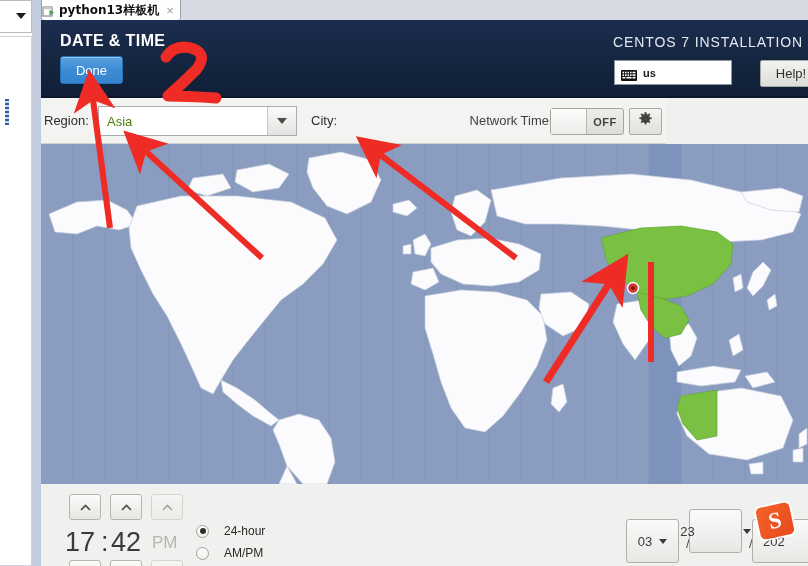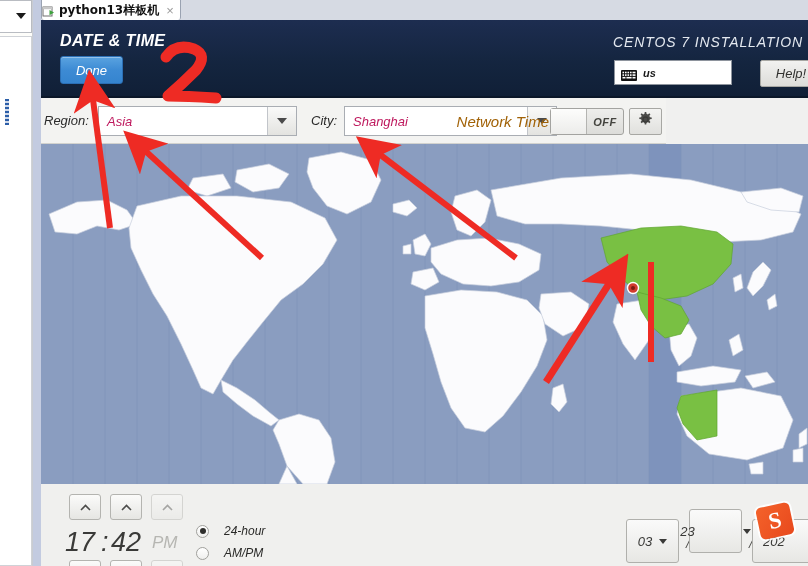--- a/index.html
+++ b/index.html
@@ -63,21 +63,21 @@
     white-space: nowrap;
   }
   .tab-close {
     font-size: 13px; color: #9b9b9b; margin-left: 3px; line-height: 1;
     font-family: "Liberation Sans", sans-serif;
   }
 
   
   .installer {
     position: absolute; left: 41px; top: 20px; width: 767px; height: 546px;
-    background: #f0f0ef; overflow: hidden; font-style: italic;
+    background: #f0f0ef; overflow: hidden;
   }
 
   
   .hdr {
     position: absolute; left: 0; top: 0; width: 767px; height: 78px;
     background: linear-gradient(to bottom, #1d2d50 0%, #14253f 55%, #101f36 100%);
   }
   .hdr::after {
     content: ""; position: absolute; left: 0; right: 0; bottom: 0;
     height: 2px; background: #0b1729;
@@ -126,38 +126,38 @@
     background: #f3f3f1;
     border-bottom: 1px solid #d2d2ce;
   }
   .lbl { font-size: 13px; color: #2b2b2b; }
   .combo {
     position: absolute; height: 30px;
     background: #ffffff; border: 1px solid #a9adb3;
     display: flex; align-items: center;
   }
   .combo-text {
-    flex: 1; padding-left: 8px; font-size: 13px; color: #be185d;
+    flex: 1; padding-left: 8px; font-size: 13px; color: #4d7c0f;
     white-space: nowrap; overflow: hidden;
   }
   .combo-btn {
     width: 29px; height: 28px; flex: none;
     background: linear-gradient(to bottom, #fafaf9 0%, #e3e3e0 100%);
     border-left: 1px solid #c2c5ca;
     display: flex; align-items: center; justify-content: center;
   }
   .caret-dn {
     width: 0; height: 0;
     border-left: 5px solid transparent;
     border-right: 5px solid transparent;
     border-top: 6px solid #4a4a4a;
   }
   .nt-label {
     position: absolute; right: 117px; top: 15px;
-    font-size: 15px; color: #a16207; white-space: nowrap;
+    font-size: 13px; color: #404040; white-space: nowrap;
   }
   .toggle {
     position: absolute; right: 42px; top: 10px;
     width: 74px; height: 27px;
     background: linear-gradient(to bottom, #eeeeec 0%, #dcdcd9 100%);
     border: 1px solid #a3a3a0; border-radius: 3px;
     display: flex; align-items: center;
   }
   .toggle-knob {
     width: 36px; height: 25px; flex: none;
@@ -316,26 +316,20 @@
 
       <div class="combo" style="left:57px; top:8px; width:199px;">
         <span class="combo-text">Asia</span>
         <span class="combo-btn">
           <span class="caret-dn"></span>
         </span>
       </div>
 
       <span class="lbl" style="position:absolute; left:270px; top:15px;">City:</span>
 
-      <div class="combo" style="left:303px; top:8px; width:213px;">
-        <span class="combo-text">Shanghai</span>
-        <span class="combo-btn">
-          <span class="caret-dn"></span>
-        </span>
-      </div>
 
       <span class="nt-label">Network Time</span>
 
       <div class="toggle">
         <span class="toggle-knob"></span>
         <span class="toggle-state">OFF</span>
       </div>
 
       <div class="gear-btn">
         <span>

